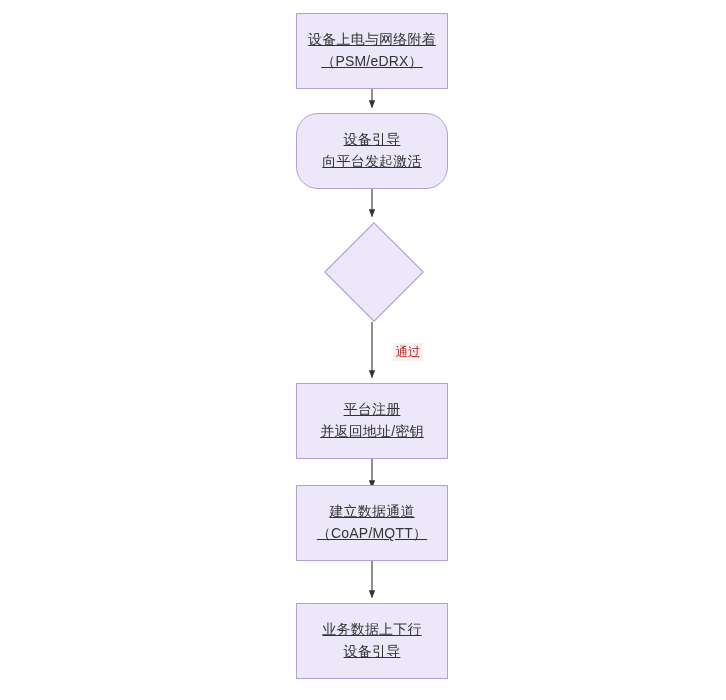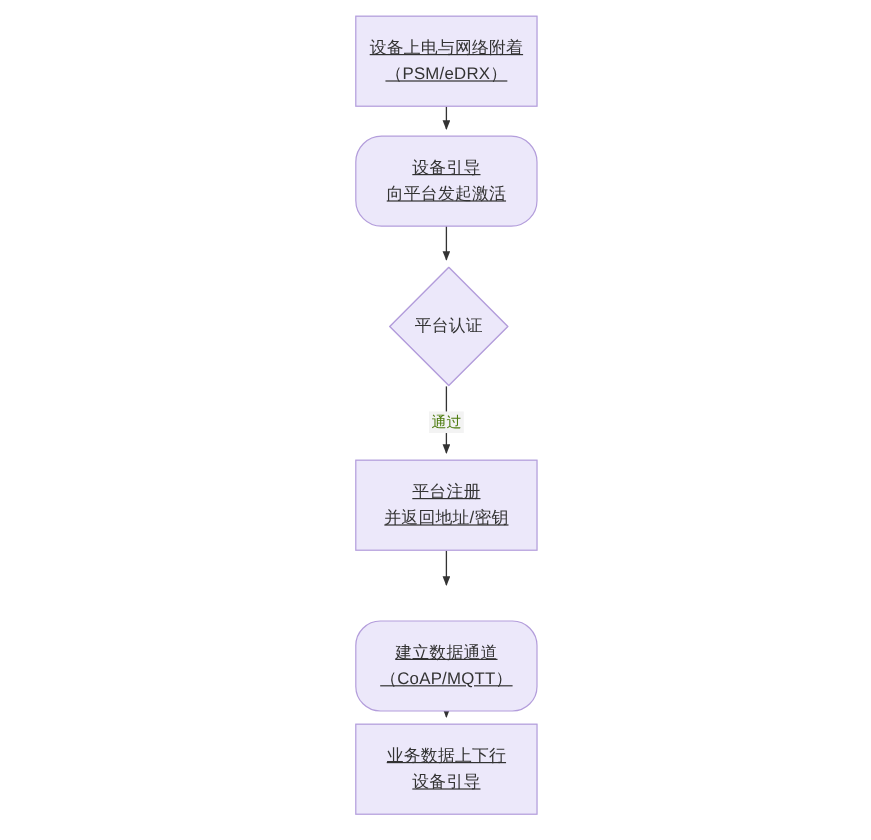--- a/index.html
+++ b/index.html
@@ -67,26 +67,27 @@
     font-size: 14px;
   }
   .node-text {
     display: block;
     white-space: pre-line;
     padding: 0 4px;
   }
   .edge-label {
     position: absolute;
     background: #f3f3f3;
-    color: #4d7c0f;
+    color: #b91c1c;
     font-size: 12.5px;
     line-height: 1.3;
     padding: 1px 2px;
     white-space: nowrap;
     transform: translate(-50%, -50%);
+    margin-left: 36px;
   }
 </style>
 </head>
 <body>
 
 <div id="canvas">
 
   <svg id="edge-layer" viewBox="0 0 726 700" width="726" height="700" xmlns="http://www.w3.org/2000/svg">
     <defs>
       <marker id="arrowhead" markerWidth="9" markerHeight="9" refX="7.2" refY="3.2" orient="auto" markerUnits="userSpaceOnUse">
@@ -112,33 +113,32 @@
 
   <div class="node node-rect" style="left:296px; top:113px;border-radius:22px;">
     <span class="node-text">设备引导
 向平台发起激活</span>
   </div>
 
   <div class="node node-diamond-wrap" style="left:324px; top:222px;">
     <svg class="diamond-shape" viewBox="0 0 100 100" preserveAspectRatio="none" xmlns="http://www.w3.org/2000/svg">
       <polygon points="50,0.8 99.2,50 50,99.2 0.8,50" fill="#ece8fa" stroke="#b39ddb" stroke-width="1.2"></polygon>
     </svg>
-    <span class="diamond-label">平台认证</span>
   </div>
 
   <div class="edge-label" style="left:372px; top:352px;">
     <span>通过</span>
   </div>
 
   <div class="node node-rect" style="left:296px; top:383px;">
     <span class="node-text">平台注册
 并返回地址/密钥</span>
   </div>
 
-  <div class="node node-rect" style="left:296px; top:517px;border-radius:21px;">
+  <div class="node node-rect" style="left:296px; top:485px;">
     <span class="node-text">建立数据通道
 （CoAP/MQTT）</span>
   </div>
 
   <div class="node node-rect" style="left:296px; top:603px;">
     <span class="node-text">业务数据上下行
 设备引导</span>
   </div>
 
 </div>

